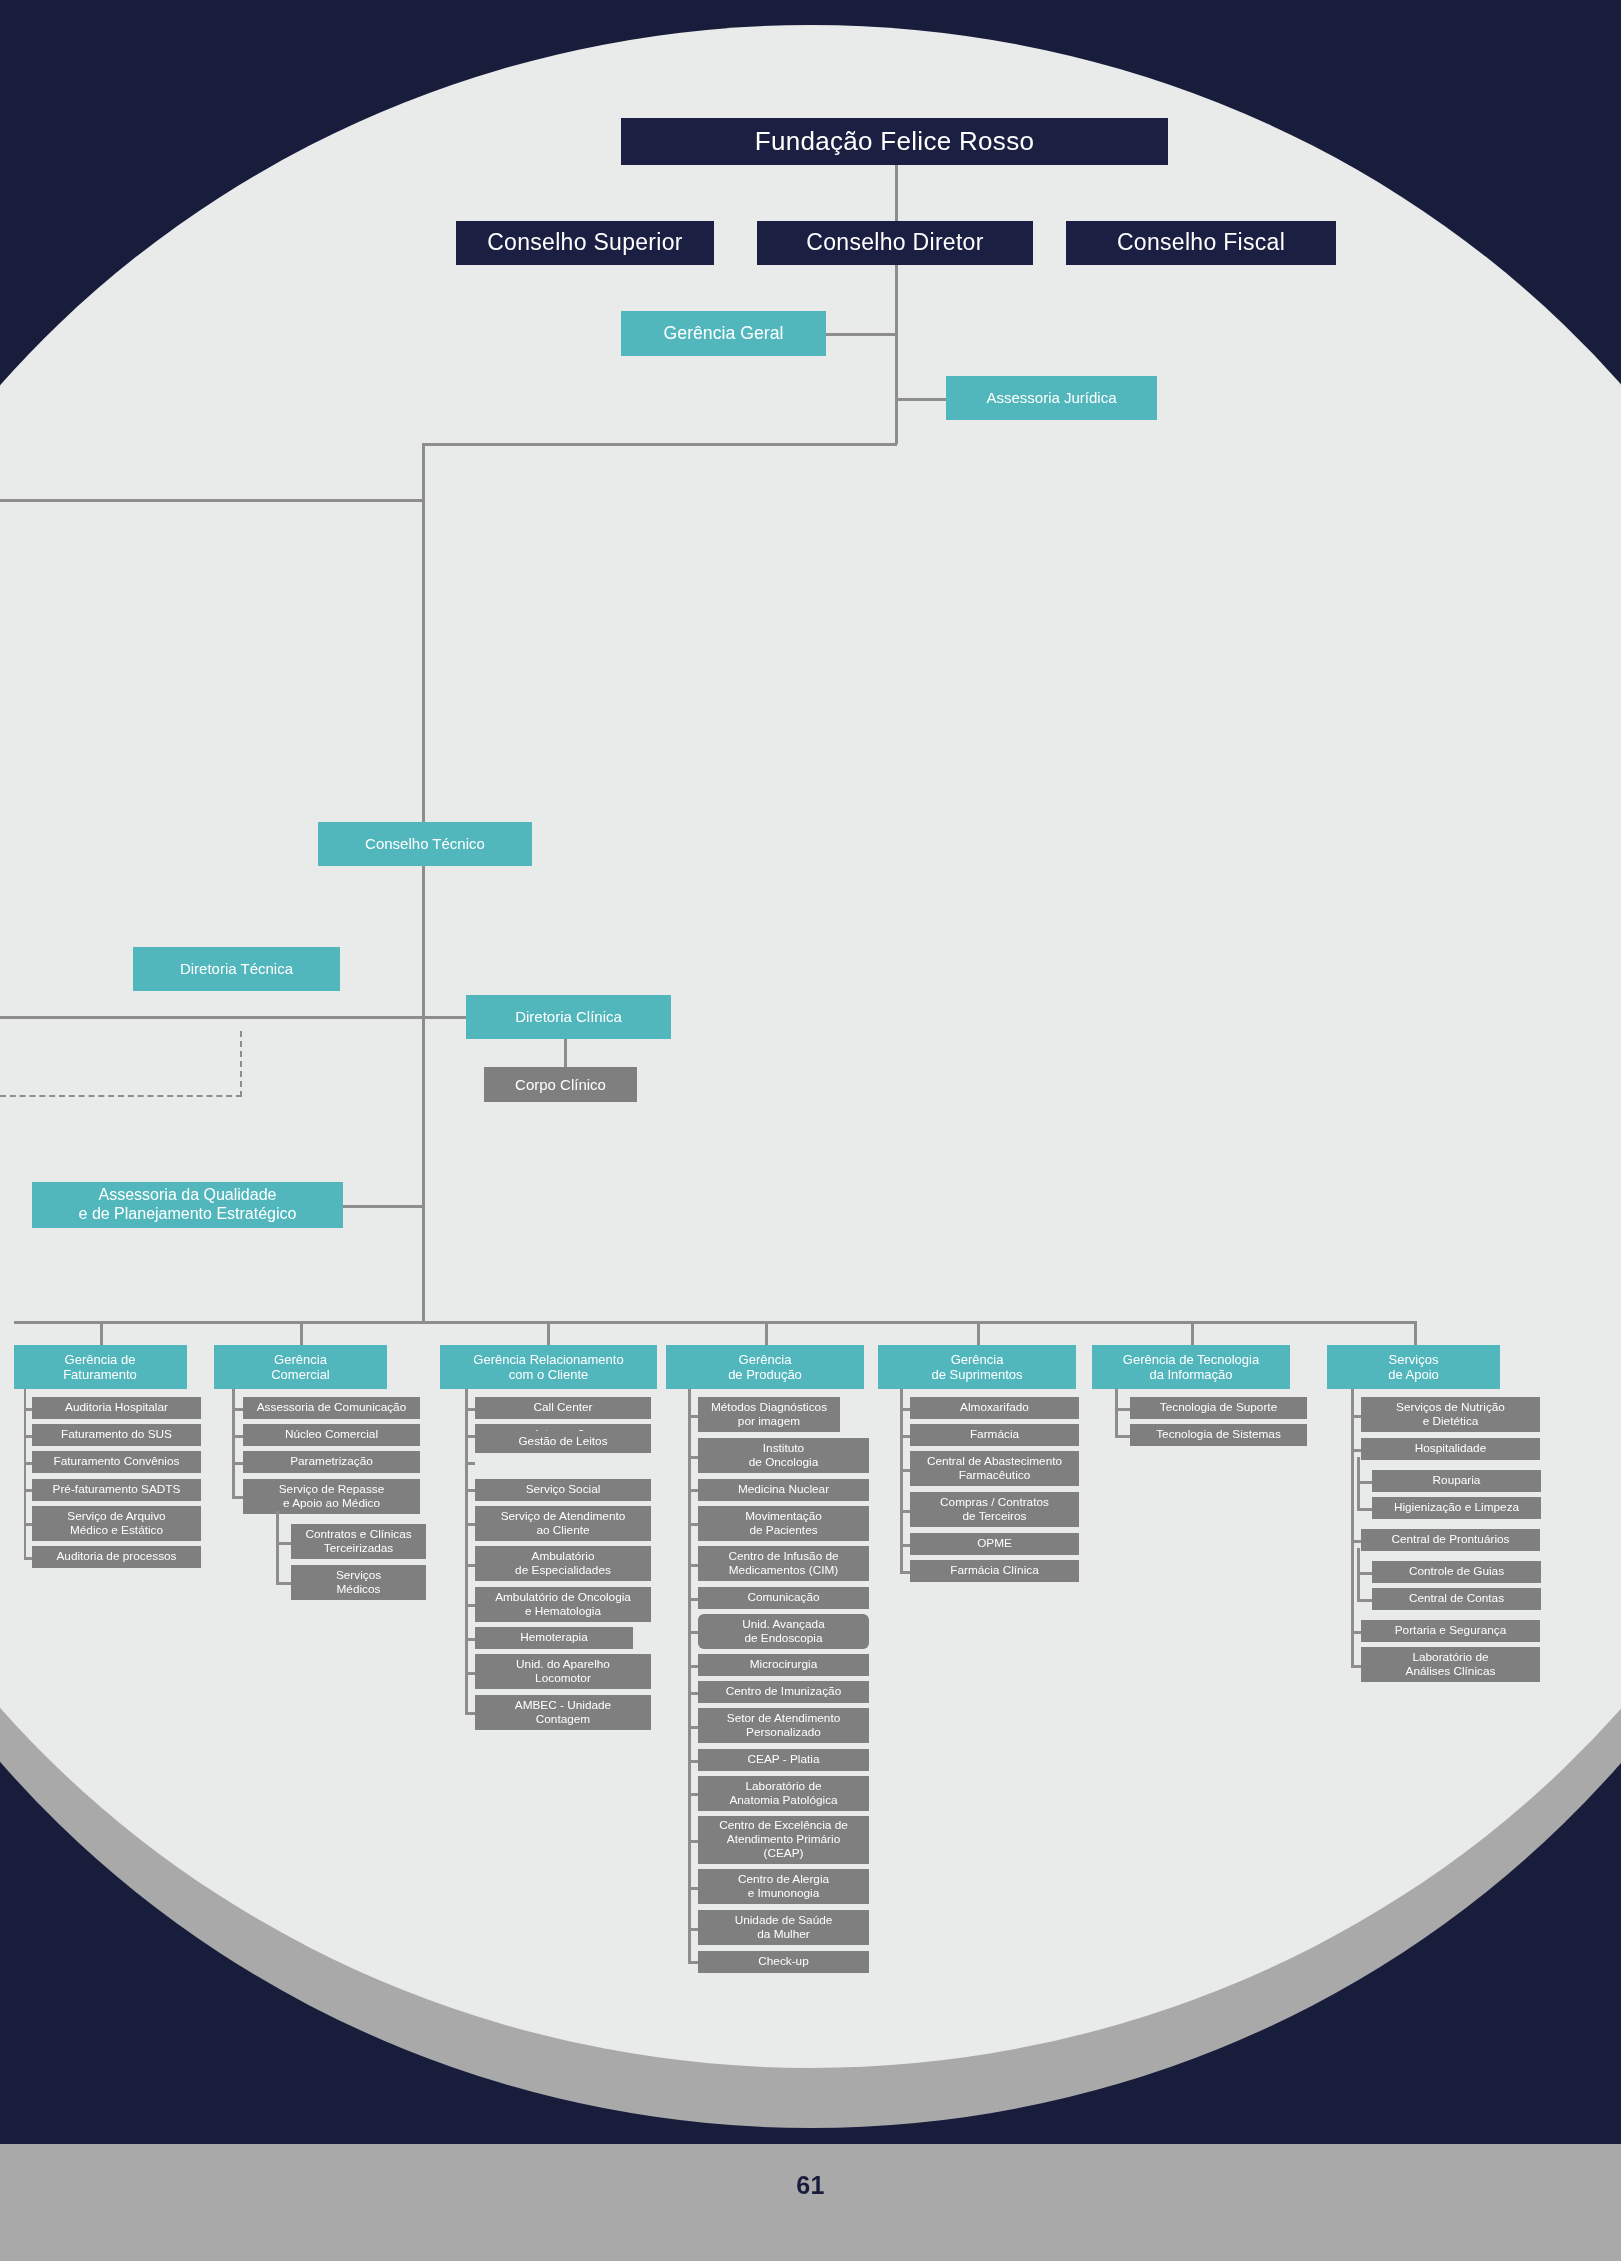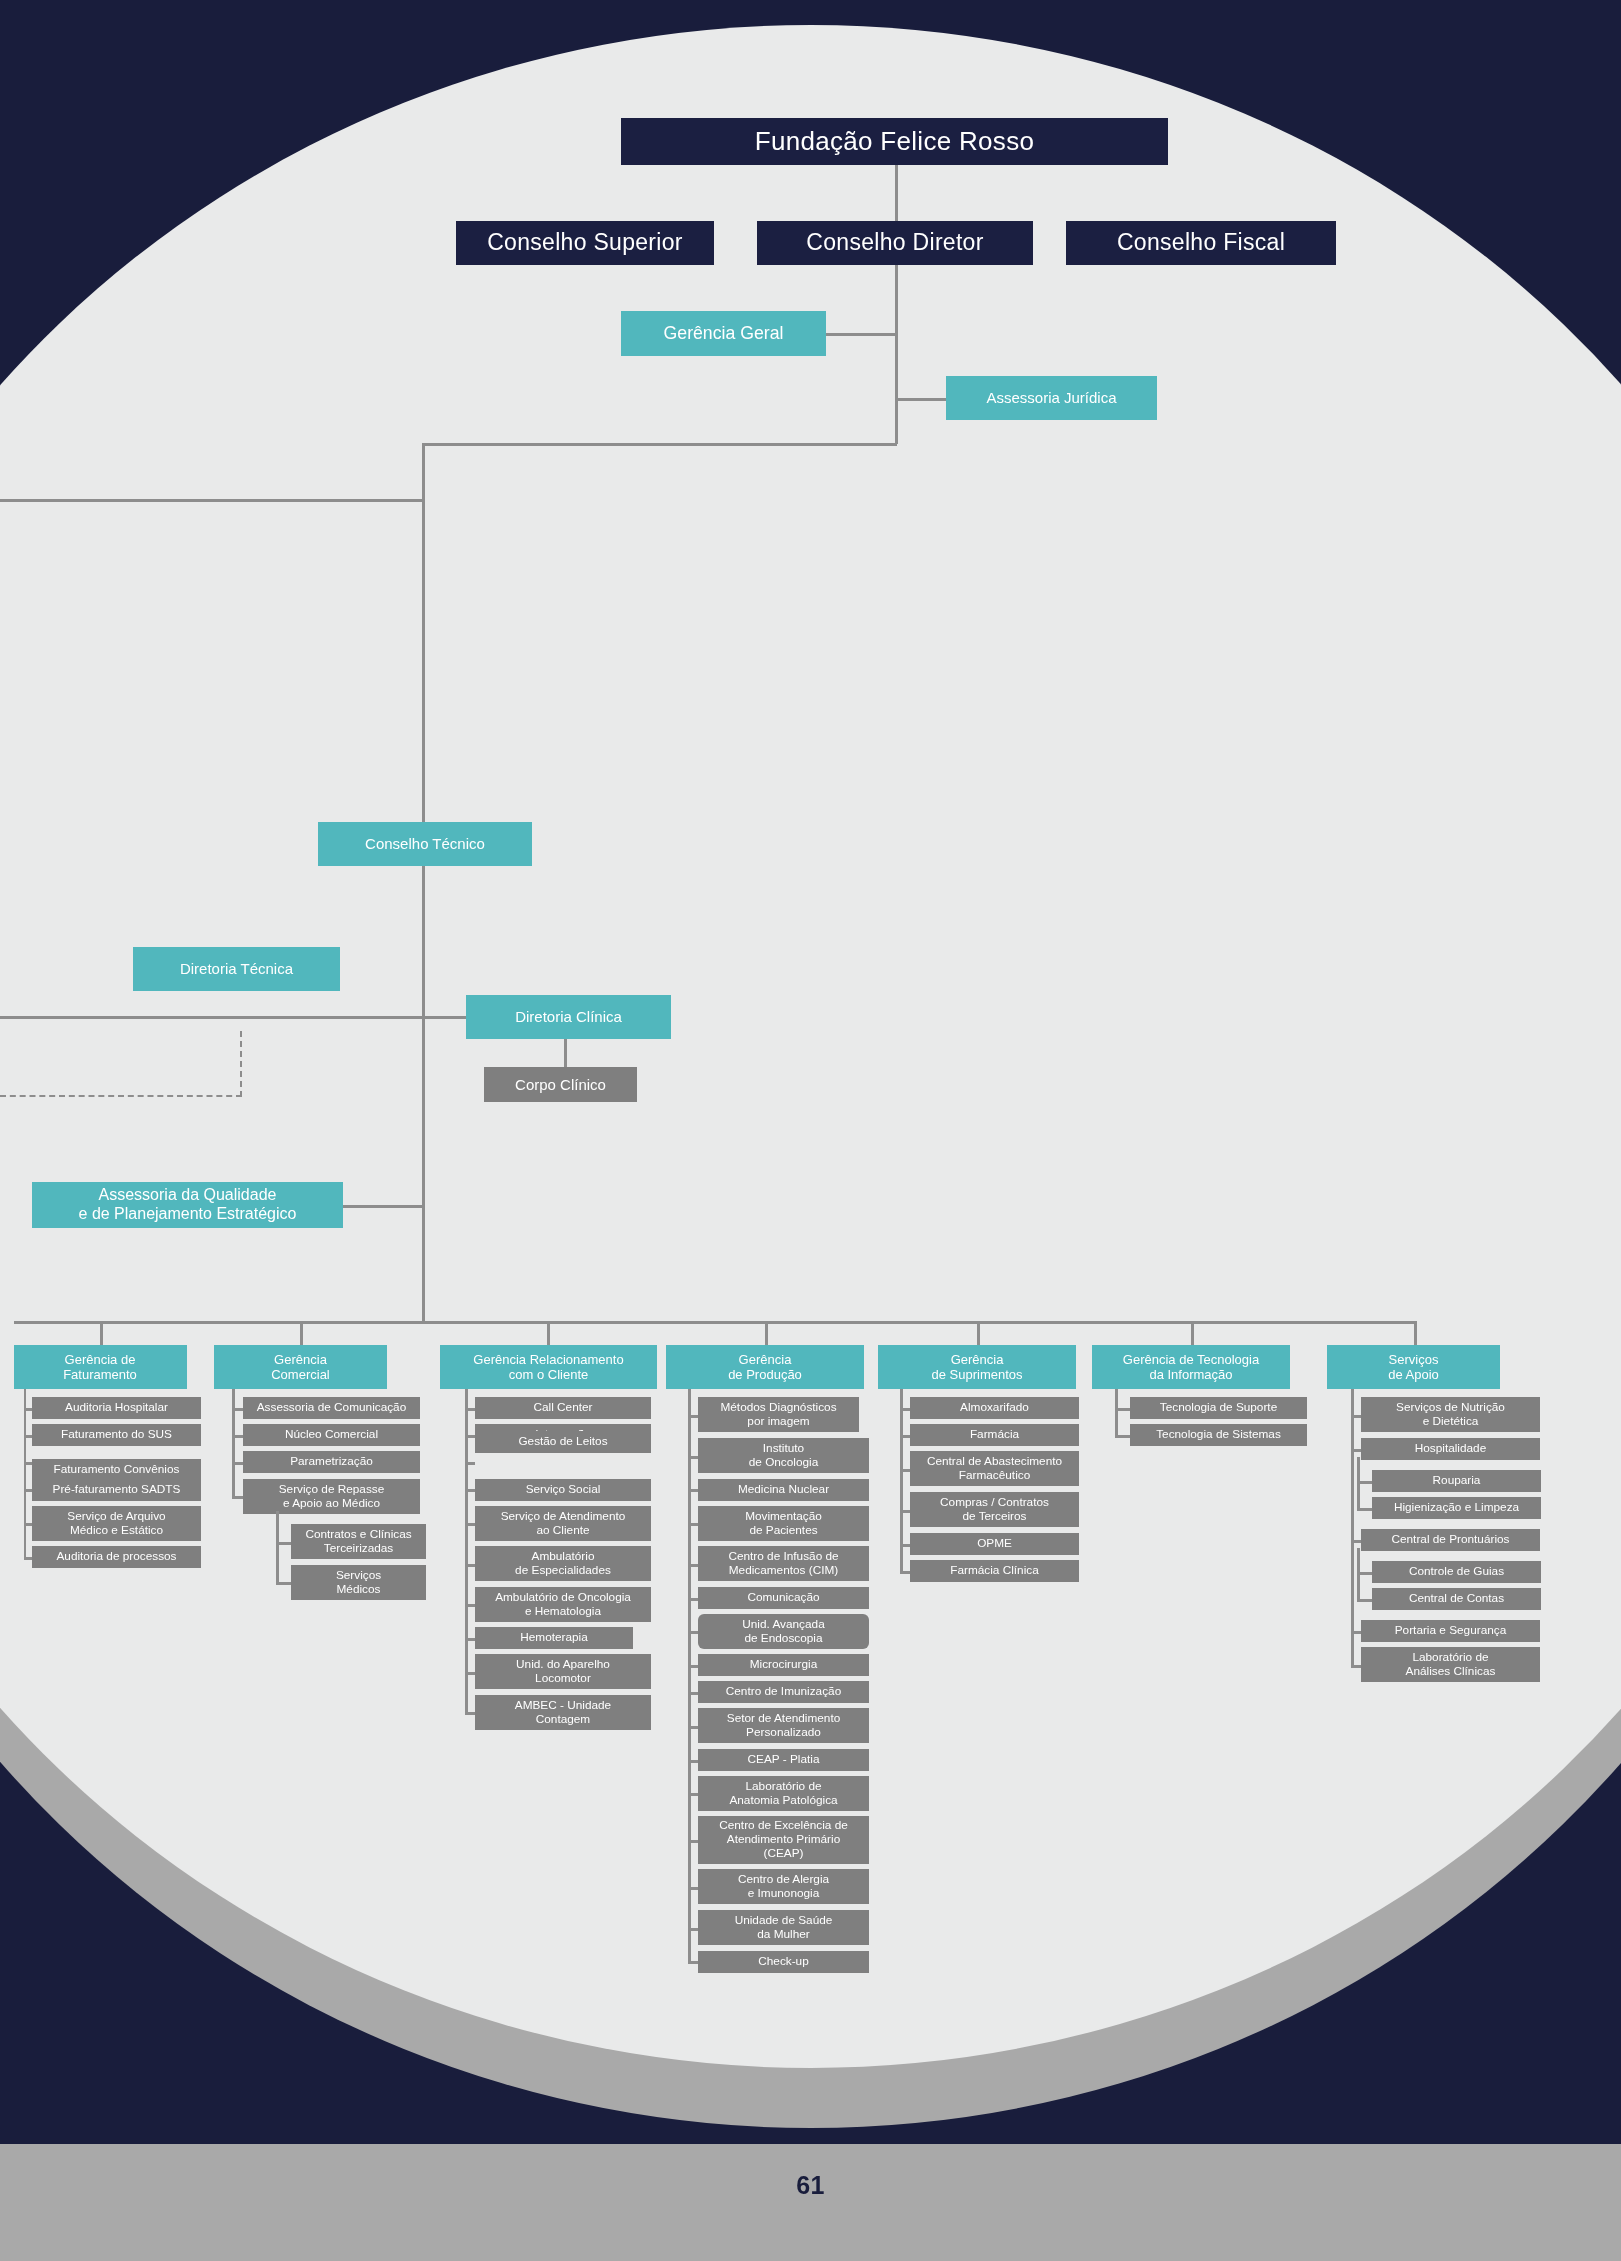--- a/index.html
+++ b/index.html
@@ -146,21 +146,21 @@
 
     <div class="node teal gerencia" style="left:32px; top:1182px; width:311px; height:46px; font-size:16px;">Assessoria da Qualidade
 e de Planejamento Estratégico</div>
 
   <div class="node teal gerencia" style="left: 13.5px; top: 1345px; width: 173px; height: 44px;">Gerência de
 Faturamento</div>
       <div class="node gray" style="left: 32px; top: 1397px; width: 169px; height: 22px;">Auditoria Hospitalar</div>
       <div class="ln lnh" style="left: 23.6px; top: 1408px; width: 8.4px;"></div>
       <div class="node gray" style="left: 32px; top: 1424px; width: 169px; height: 22px;">Faturamento do SUS</div>
       <div class="ln lnh" style="left: 23.6px; top: 1435px; width: 8.4px;"></div>
-      <div class="node gray" style="left: 32px; top: 1451px; width: 169px; height: 22px; margin-top: 8px;">Faturamento Convênios</div>
+      <div class="node gray" style="left: 32px; top: 1451px; width: 169px; height: 22px;">Faturamento Convênios</div>
       <div class="ln lnh" style="left: 23.6px; top: 1462px; width: 8.4px;"></div>
       <div class="node gray" style="left: 32px; top: 1479px; width: 169px; height: 22px;">Pré-faturamento SADTS</div>
       <div class="ln lnh" style="left: 23.6px; top: 1489px; width: 8.4px;"></div>
       <div class="node gray" style="left: 32px; top: 1506px; width: 169px; height: 35px;">Serviço de Arquivo
 Médico e Estático</div>
       <div class="ln lnh" style="left: 23.6px; top: 1523px; width: 8.4px;"></div>
       <div class="node gray" style="left: 32px; top: 1546px; width: 169px; height: 22px;">Auditoria de processos</div>
       <div class="ln lnh" style="left: 23.6px; top: 1557px; width: 8.4px;"></div>
       <div class="ln lnv" style="left: 23.6px; top: 1389px; height: 171px;"></div>
       <div class="node teal gerencia" style="left: 214px; top: 1345px; width: 173px; height: 44px;">Gerência
@@ -205,21 +205,21 @@
       <div class="ln lnh" style="left: 465px; top: 1638px; width: 10px;"></div>
       <div class="node gray" style="left: 475px; top: 1654px; width: 176px; height: 35px;">Unid. do Aparelho
 Locomotor</div>
       <div class="ln lnh" style="left: 465px; top: 1672px; width: 10px;"></div>
       <div class="node gray" style="left: 475px; top: 1695px; width: 176px; height: 35px;">AMBEC - Unidade
 Contagem</div>
       <div class="ln lnh" style="left: 465px; top: 1712px; width: 10px;"></div>
       <div class="ln lnv" style="left: 465px; top: 1389px; height: 326px;"></div>
       <div class="node teal gerencia" style="left: 666px; top: 1345px; width: 198px; height: 44px;">Gerência
 de Produção</div>
-      <div class="node gray" style="left: 698px; top: 1397px; width: 161px; height: 35px;">Métodos Diagnósticos
+      <div class="node gray" style="left: 698px; top: 1397px; width: 142px; height: 35px;">Métodos Diagnósticos
 por imagem</div>
       <div class="ln lnh" style="left: 688px; top: 1415px; width: 10px;"></div>
       <div class="node gray" style="left: 698px; top: 1438px; width: 171px; height: 35px;">Instituto
 de Oncologia</div>
       <div class="ln lnh" style="left: 688px; top: 1456px; width: 10px;"></div>
       <div class="node gray" style="left: 698px; top: 1479px; width: 171px; height: 22px;">Medicina Nuclear</div>
       <div class="ln lnh" style="left: 688px; top: 1489px; width: 10px;"></div>
       <div class="node gray" style="left: 698px; top: 1506px; width: 171px; height: 35px;">Movimentação
 de Pacientes</div>
       <div class="ln lnh" style="left: 688px; top: 1523px; width: 10px;"></div>

